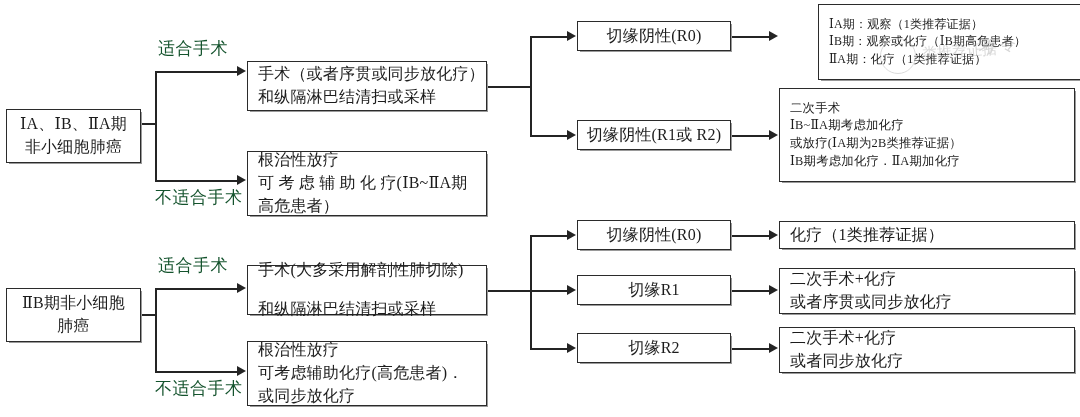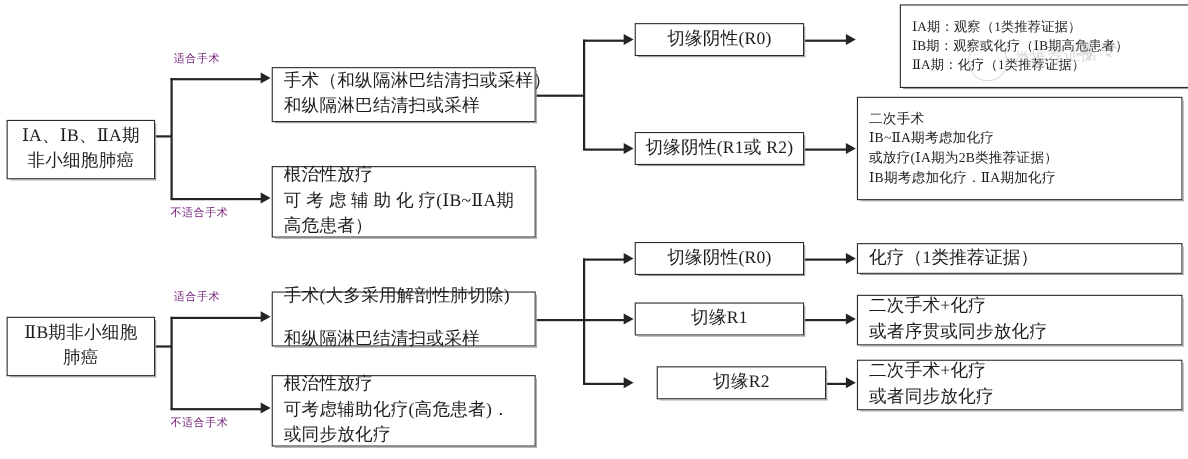--- a/index.html
+++ b/index.html
@@ -56,22 +56,22 @@
     width:0;height:0;
     border-top:5.2px solid transparent;
     border-bottom:5.2px solid transparent;
     border-left:9px solid #242424;
     z-index:2;
   }
 
   
   .elabel{
     position:absolute;
-    font-size:10px;
-    color:#701a75;
+    font-size:17px;
+    color:#14532d;
     white-space:nowrap;
     letter-spacing:.5px;
     z-index:4;
   }
 
   
   #watermark{
     position:absolute;
     left:860px;top:30px;
     width:210px;height:46px;
@@ -113,21 +113,21 @@
 
   <div class="ln-h" style="left:155px;top:71px;width:83px;"></div>
   <div class="arrow" style="left:237px;top:66px;"></div>
   <div class="elabel" style="left:158px;top:60px;transform:translateY(-100%);">适合手术</div>
 
   <div class="ln-h" style="left:155px;top:180px;width:83px;"></div>
   <div class="arrow" style="left:237px;top:175px;"></div>
   <div class="elabel" style="left:155px;top:186px;">不适合手术</div>
 
   <div class="box left pad" style="left:247px;top:61px;width:240px;height:50px;">
-    <span class="ln">手术（和纵隔淋巴结清扫或采样）</span>
+    <span class="ln">手术（或者序贯或同步放化疗）</span>
     <span class="ln">和纵隔淋巴结清扫或采样</span>
   </div>
 
   <div class="box left pad" style="left:247px;top:151px;width:240px;height:65px;">
     <span class="ln">根治性放疗</span>
     <span class="ln">可 考 虑 辅 助 化 疗(ⅠB~ⅡA期</span>
     <span class="ln">高危患者）</span>
   </div>
 
   <div class="ln-h" style="left:487px;top:86px;width:44px;"></div>
@@ -209,21 +209,21 @@
 
   <div class="ln-h" style="left:530px;top:348px;width:38px;"></div>
   <div class="arrow" style="left:567px;top:343px;"></div>
 
   <div class="box center" style="left:577px;top:220px;width:154px;height:30px;">
     <span class="ln">切缘阴性(R0)</span>
   </div>
   <div class="box center" style="left:577px;top:275px;width:154px;height:30px;">
     <span class="ln">切缘R1</span>
   </div>
-  <div class="box center" style="left:597px;top:333px;width:154px;height:30px;">
+  <div class="box center" style="left:577px;top:333px;width:154px;height:30px;">
     <span class="ln">切缘R2</span>
   </div>
 
   <div class="ln-h" style="left:731px;top:235px;width:39px;"></div>
   <div class="arrow" style="left:769px;top:230px;"></div>
 
   <div class="ln-h" style="left:731px;top:290px;width:39px;"></div>
   <div class="arrow" style="left:769px;top:285px;"></div>
 
   <div class="ln-h" style="left:731px;top:348px;width:39px;"></div>

